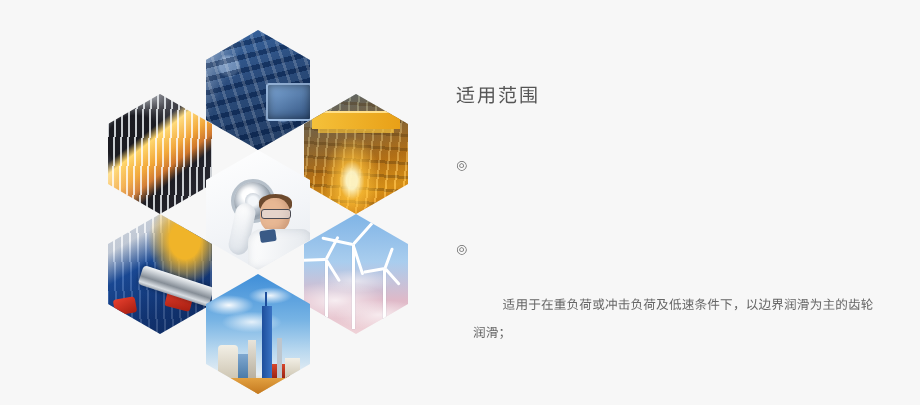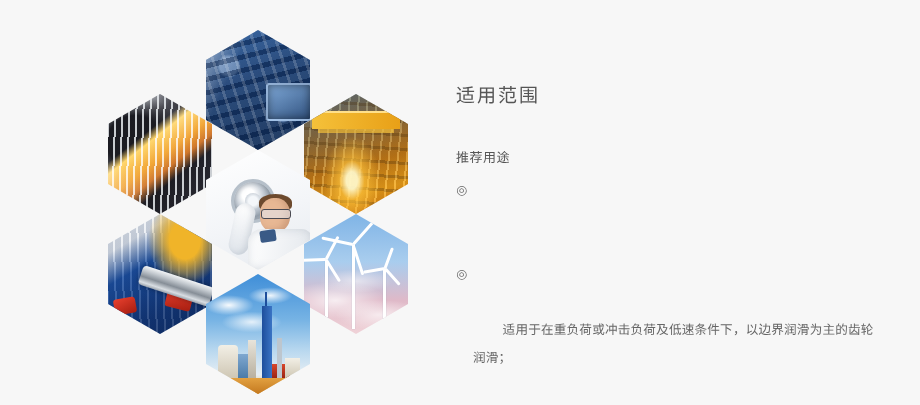--- a/index.html
+++ b/index.html
@@ -429,21 +429,20 @@
         <span class="lab-collar"></span>
       </div>
     </div>
 
   </div>
 
   <div id="content">
 
     <h2 id="section-title">适用范围</h2>
 
-    <h3 id="subtitle">推荐用途</h3>
 
     <ul class="bullet-list">
       <li class="bullet-item">
         <span class="bullet-mark">◎</span>
       </li>
       <li class="bullet-item">
         <span class="bullet-mark">◎</span>
         <span>适用于在重负荷或冲击负荷及低速条件下，以边界润滑为主的齿轮润滑；</span>
       </li>
 

